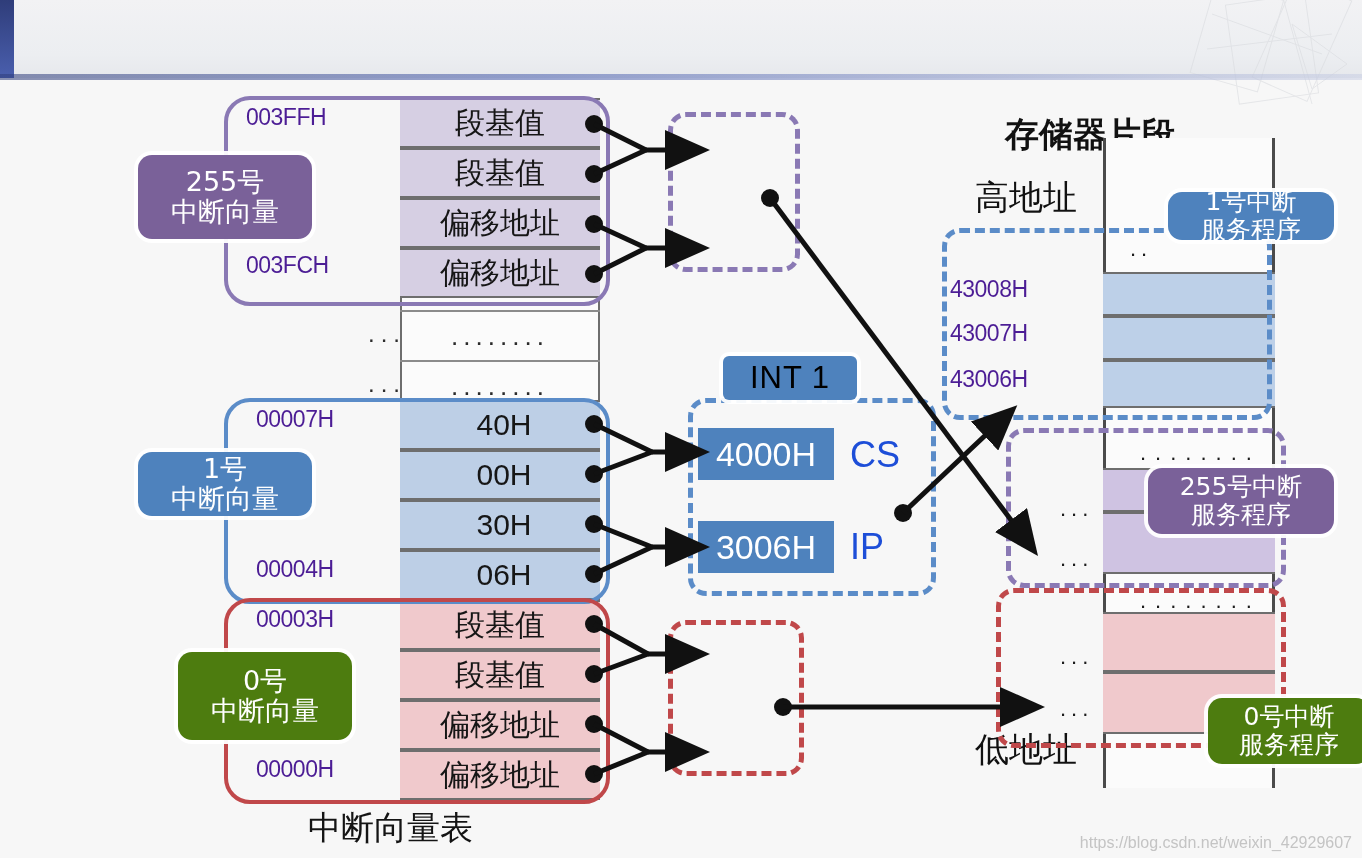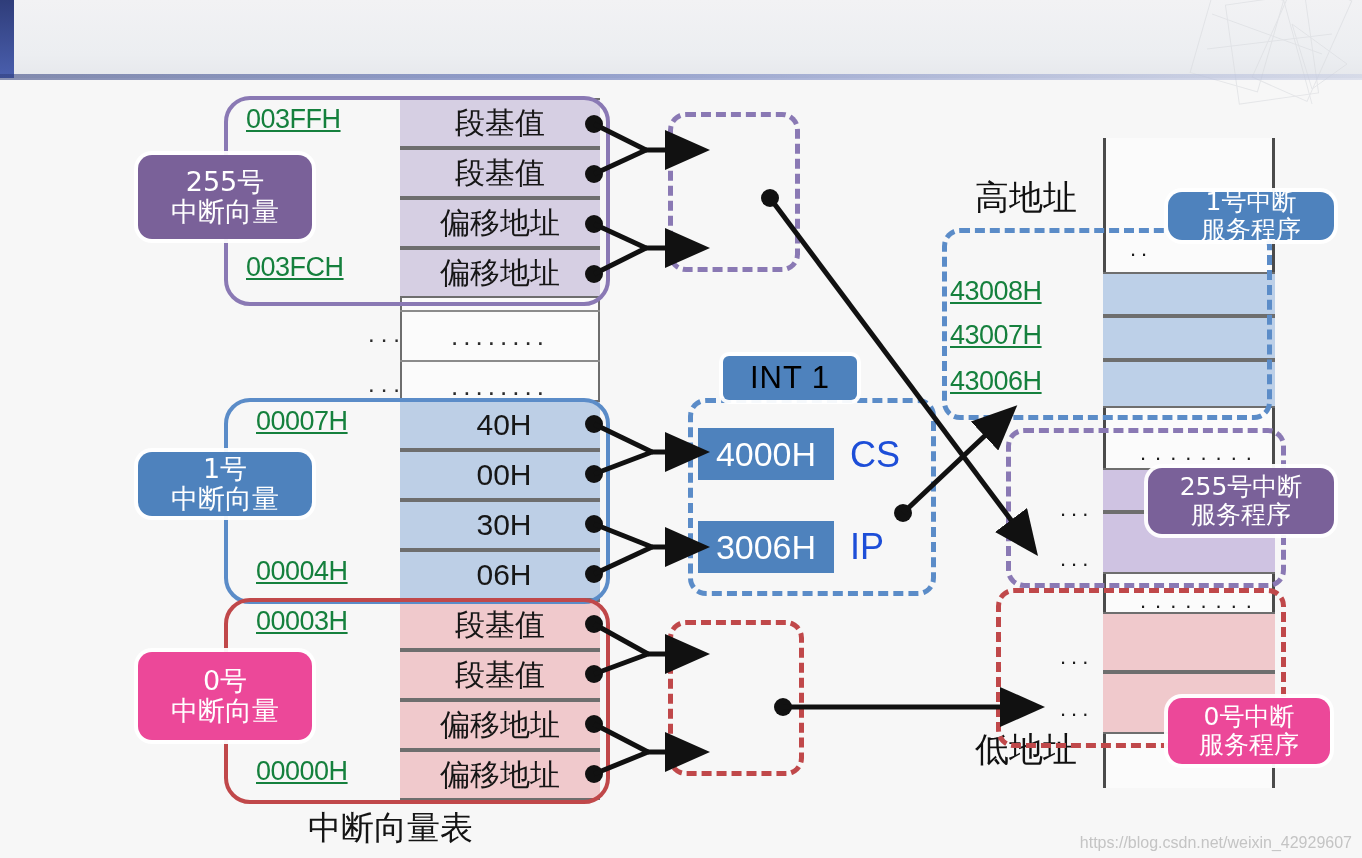--- a/index.html
+++ b/index.html
@@ -35,21 +35,21 @@
   .underline-bar{
     position:absolute;left:0;top:74px;width:1362px;height:6px;
     background:linear-gradient(90deg,#2f3d7a 0%,#4a5fae 40%,#c9cfe4 100%);
     opacity:.55;
   }
 
   
   .mono-addr{
     position:absolute;
     font-family:"Liberation Sans","DejaVu Sans",sans-serif;
-    font-size:27px;color:#15803d;white-space:nowrap;letter-spacing:-.5px;text-decoration:underline;
+    font-size:23px;color:#4c1d95;white-space:nowrap;letter-spacing:-.5px;
   }
   .cn{font-family:"DejaVu Sans","Liberation Sans",sans-serif;}
 
   
   .vt-col{
     position:absolute;left:400px;top:98px;width:200px;height:700px;
     background:#fbfbfb;border-left:2px solid #6e6e6e;border-right:2px solid #6e6e6e;
     box-sizing:border-box;
   }
   .cell{
@@ -85,21 +85,21 @@
   .pill{
     position:absolute;border-radius:14px;
     display:flex;flex-direction:column;align-items:center;justify-content:center;
     color:#ffffff;font-size:27px;line-height:1.12;
     text-align:center;white-space:nowrap;
     box-shadow:0 0 0 4px rgba(255,255,255,.95);
     font-family:"DejaVu Sans","Liberation Sans",sans-serif;
   }
   .pill.purple{background:#7a6199;}
   .pill.blue{background:#4e82bd;}
-  .pill.red{background:#ec4899;}
+  .pill.red{background:#4d7c0f;margin-left:40px;}
 
   .caption{
     position:absolute;font-size:33px;color:#141414;white-space:nowrap;
     font-family:"DejaVu Sans","Liberation Sans",sans-serif;
   }
 
   
   .dashbox{
     position:absolute;box-sizing:border-box;border-radius:18px;
     border:5px dashed #8a79b4;background:transparent;
@@ -222,20 +222,21 @@
   <div class="dashbox" style="left:668px;top:112px;width:132px;height:160px"></div>
   <div class="dashbox blue" style="left:688px;top:398px;width:248px;height:198px"></div>
   <div class="dashbox red" style="left:668px;top:620px;width:136px;height:156px"></div>
 
   <div class="intbox" style="left:723px;top:356px;width:134px;height:44px">INT 1</div>
   <div class="valbox" style="left:698px;top:428px;width:136px;height:52px">4000H</div>
   <div class="reglabel" style="left:850px;top:434px">CS</div>
   <div class="valbox" style="left:698px;top:521px;width:136px;height:52px">3006H</div>
   <div class="reglabel" style="left:850px;top:526px">IP</div>
 
+  <div class="mem-title cn" style="left:1005px;top:112px">存储器片段</div>
   <div class="mem-col"></div>
 
   <div class="mem-addr-label cn" style="left:975px;top:727px">低地址</div>
   <div class="mem-addr-label cn" style="left:975px;top:175px">高地址</div>
 
   <div class="mcell blue" style="top:272px;height:44px"></div>
   <div class="mcell blue" style="top:316px;height:44px"></div>
   <div class="mcell blue" style="top:360px;height:48px"></div>
 
   <div class="mcell purple" style="top:468px;height:44px"></div>

